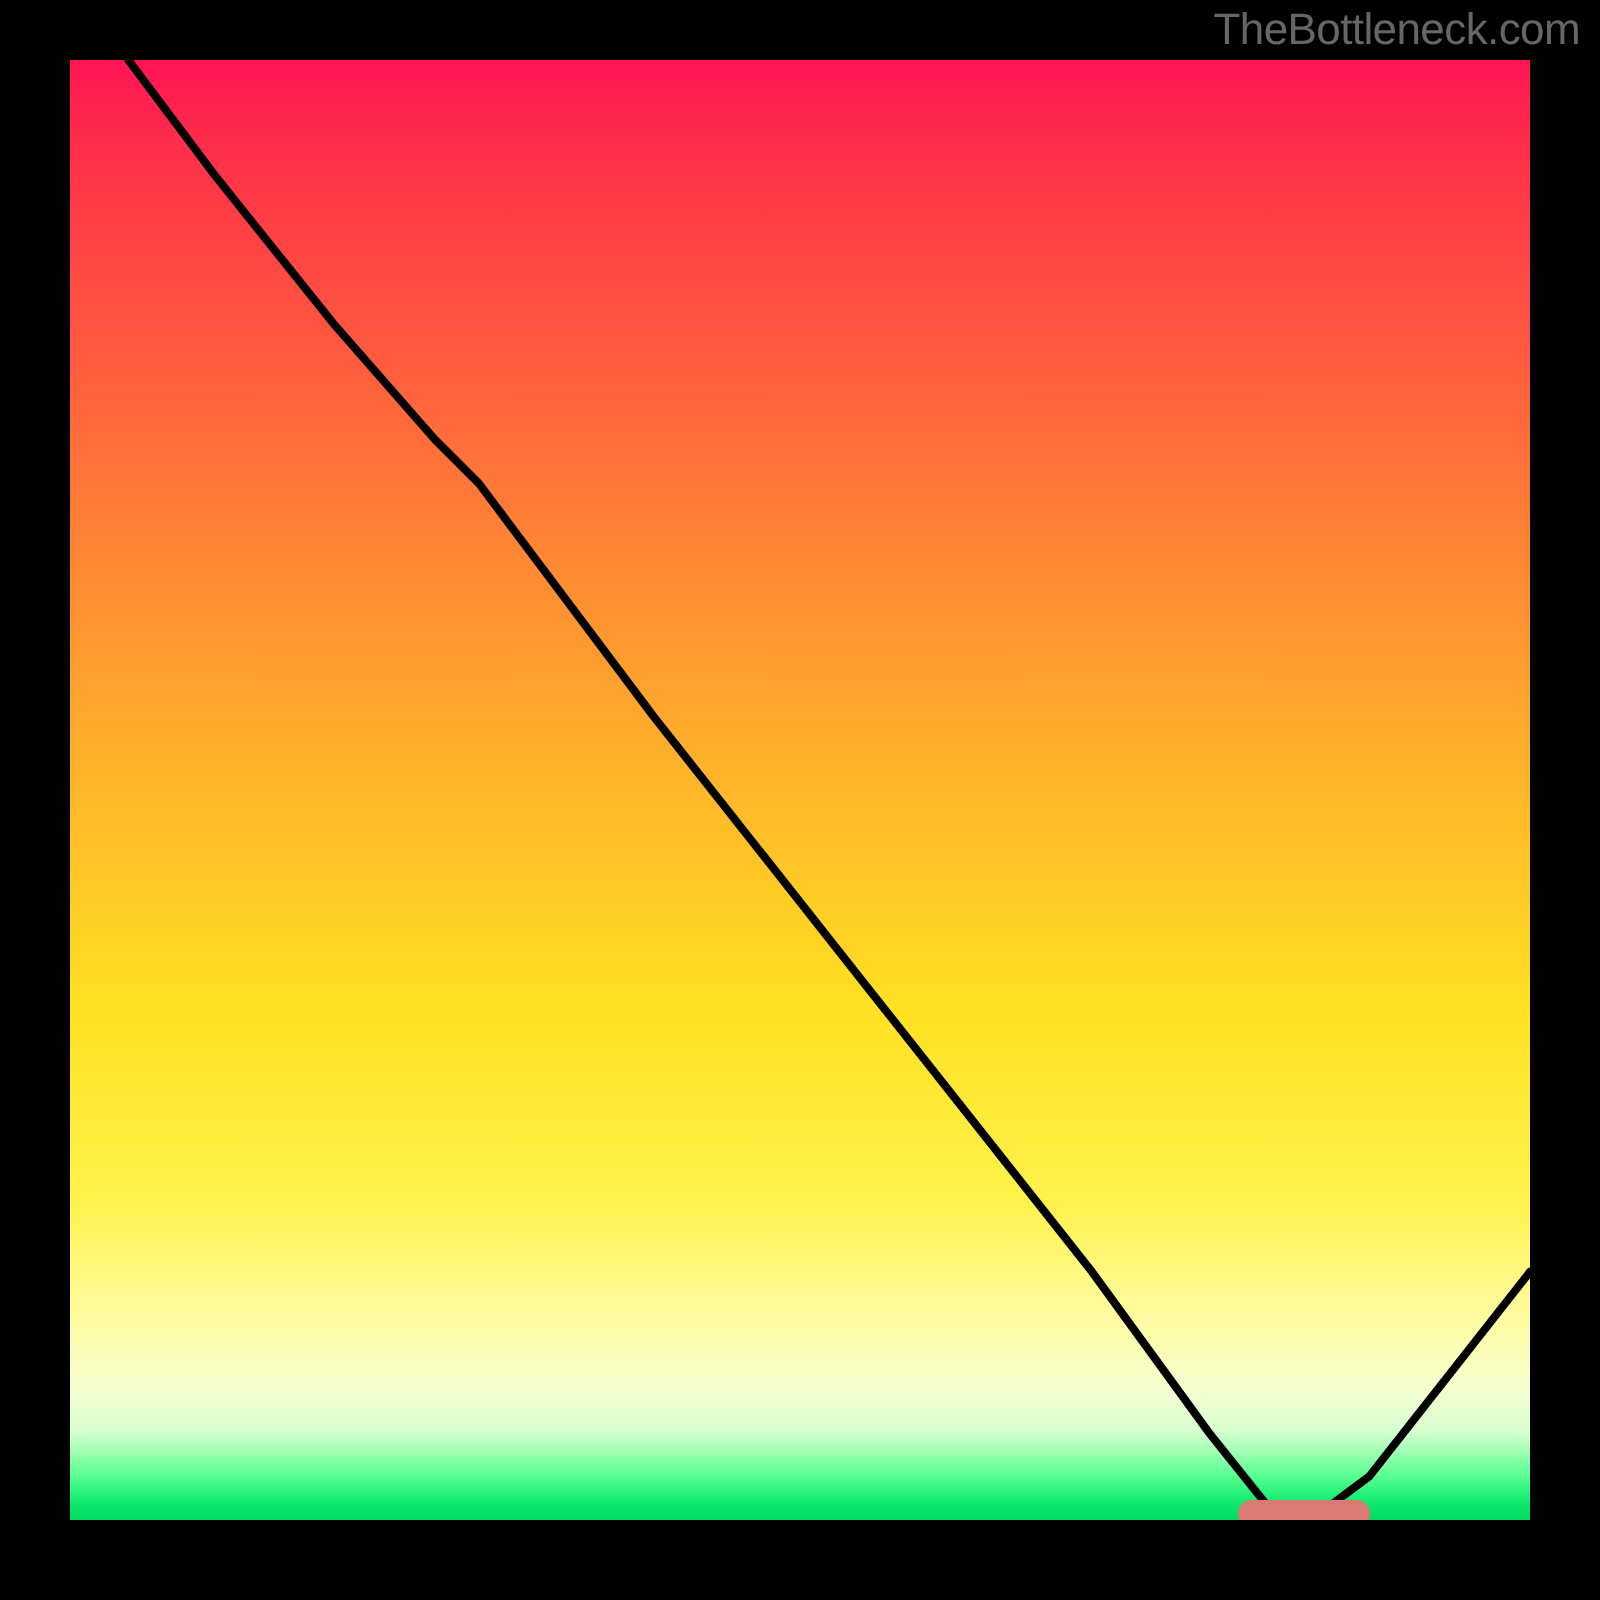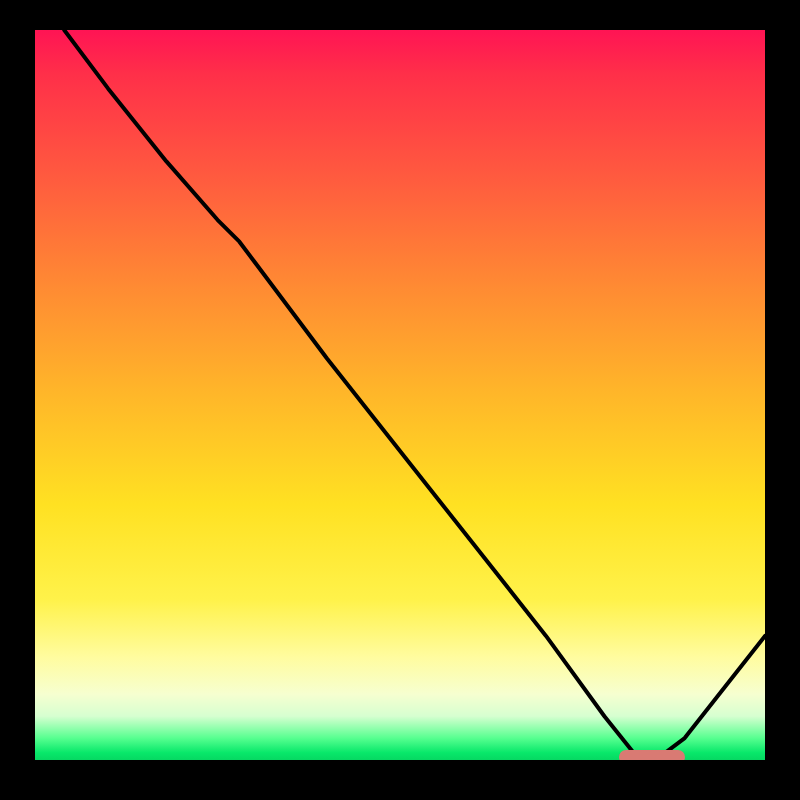--- a/index.html
+++ b/index.html
@@ -74,20 +74,21 @@
     height: 14px;
     border-radius: 7px;
     background: #d97a73;
   }
 </style>
 </head>
 <body>
 
 <div class="wrap">
 
+  <div class="watermark">TheBottleneck.com</div>
 
   <div class="plot-frame">
     <div class="plot-area">
       <div class="gradient"></div>
 
       <svg class="curve" viewBox="0 0 730 730" preserveAspectRatio="none">
         <path id="curve-path" fill="none" stroke-width="4" stroke-linejoin="round" stroke-linecap="round" d="M29.2 0.0 L73.0 58.4 L131.4 131.4 L182.5 189.8 L204.4 211.7 L292.0 328.5 L401.5 467.2 L511.0 605.9 L569.4 686.2 L598.6 722.7 L620.5 730.0 L649.7 708.1 L730.0 605.9" stroke="#000000"></path>
       </svg>
 
       <div id="marker" class="marker" style="left: 584px; width: 65.7px; top: 720px; background: rgb(217, 122, 115);"></div>

